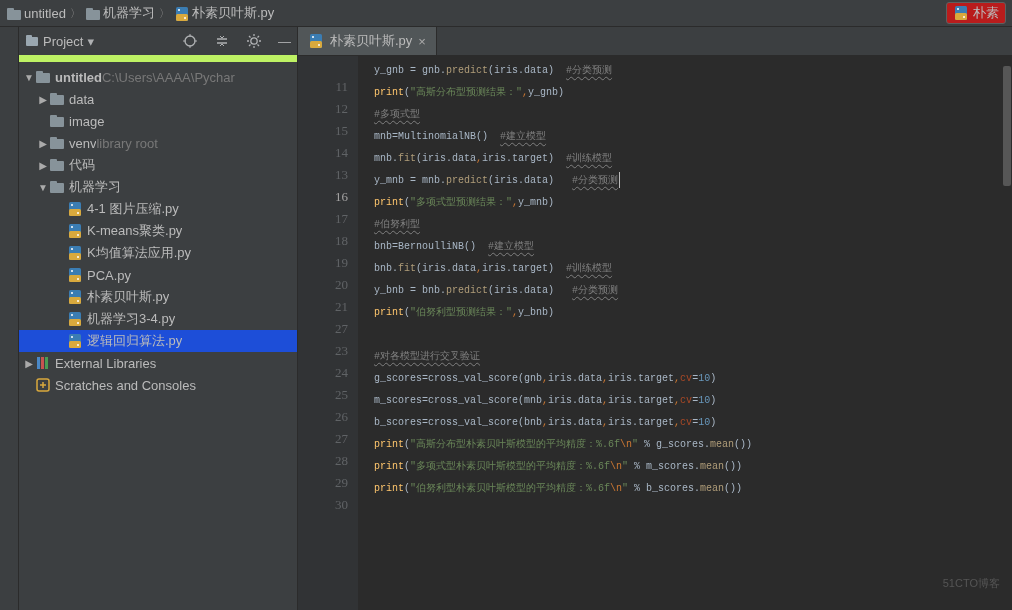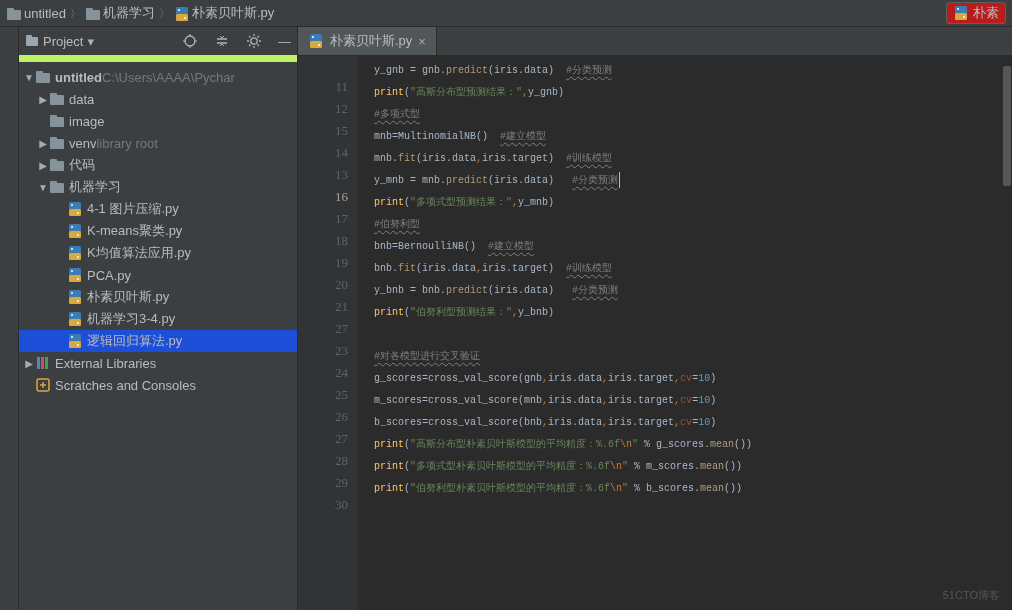--- a/index.html
+++ b/index.html
@@ -65,21 +65,21 @@
   .s-call{color:#b09d79;}
   .s-str{color:#6a8759;}
   .s-num{color:#6897bb;}
   .s-cmt{color:#808080;}
   .s-param{color:#aa4926;}
   .s-esc{color:#cc7832;}
   .underline-wave{text-decoration: underline wavy #808080 1px; text-underline-offset:3px;}
   .caret{display:inline-block;width:1px;height:16px;background:#bbb;vertical-align:middle;margin-left:1px;}
   .scrollthumb{position:absolute; right:0; top:0; width:12px; bottom:0;}
   .scrollthumb .bar{position:absolute; right:1px; top:10px; width:8px; height:120px; background:#565656; border-radius:2px;}
-  .watermark{position:absolute; right:12px; bottom:8px; color:#555; font-size:11px;}
+  .watermark{position:absolute; right:12px; bottom:20px; color:#555; font-size:11px;}
   svg{display:block;}
 </style>
 </head>
 <body>
 
 <div class="topbar">
   <div class="breadcrumbs" id="breadcrumbs">
       <span class="crumb">
         <span class="icon">
           <svg width="16" height="16">

